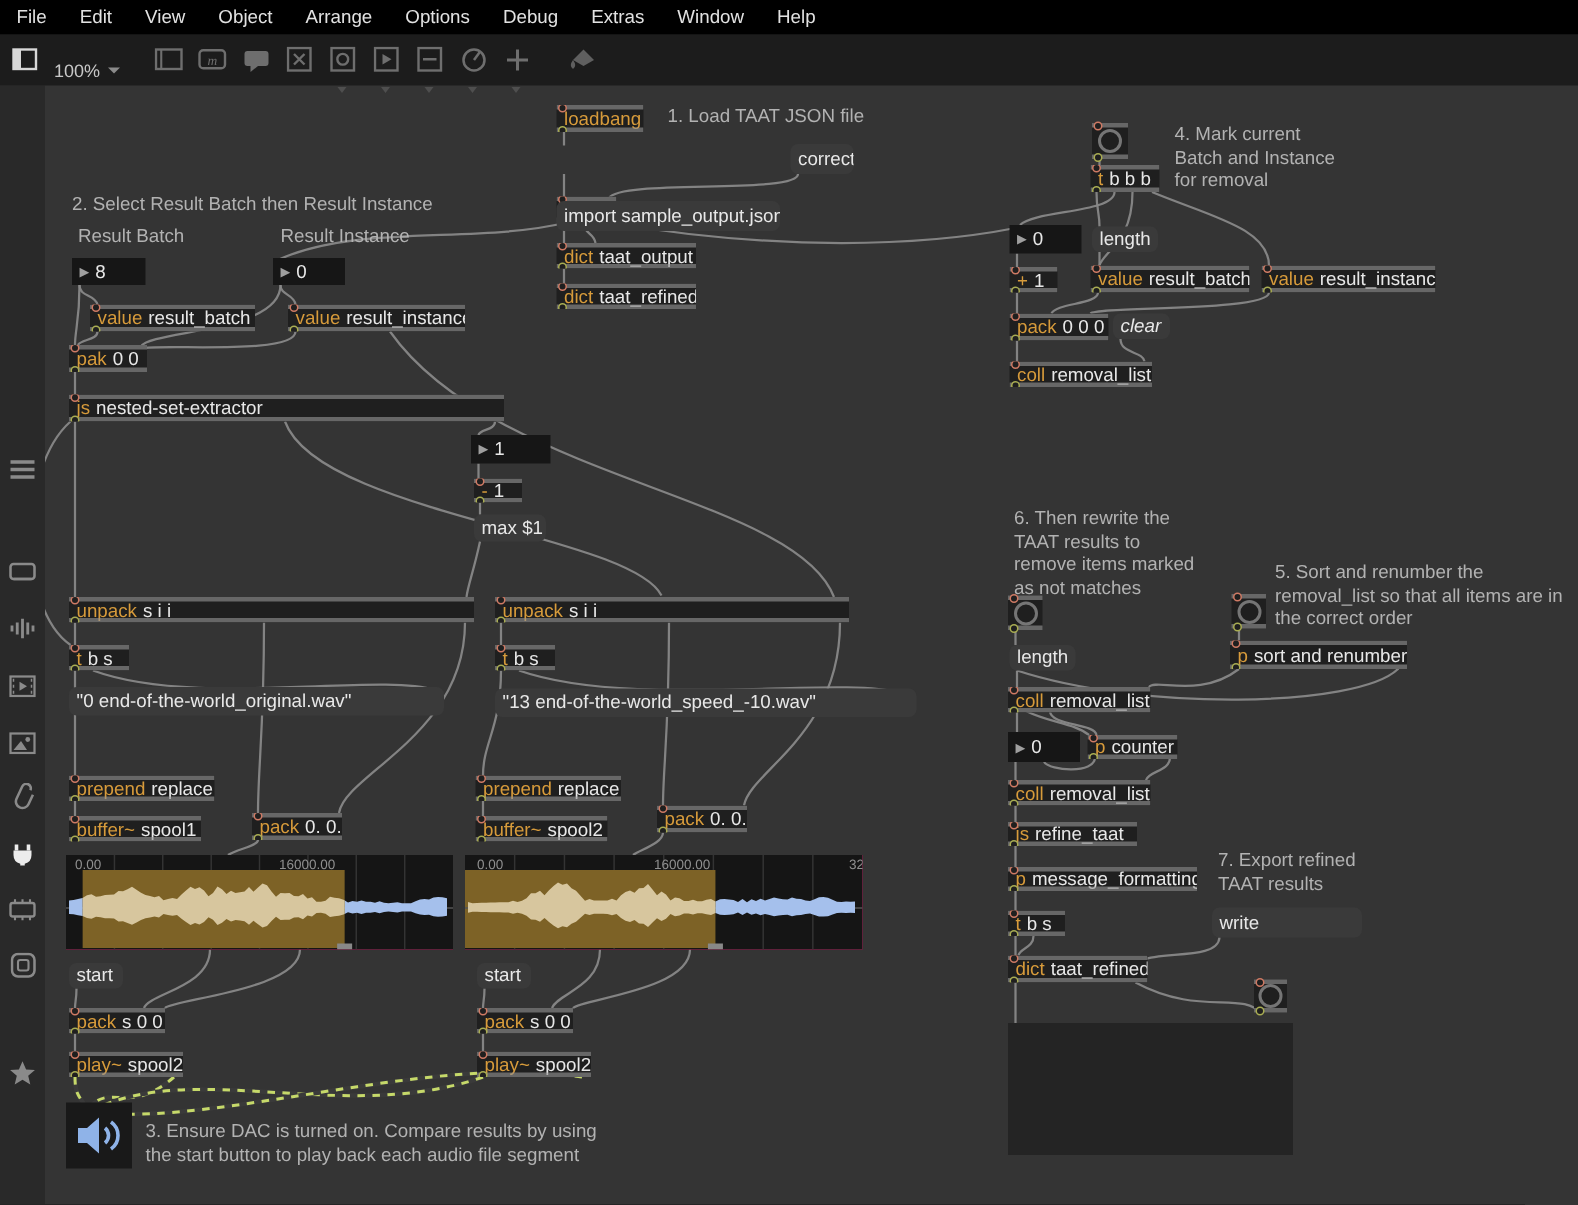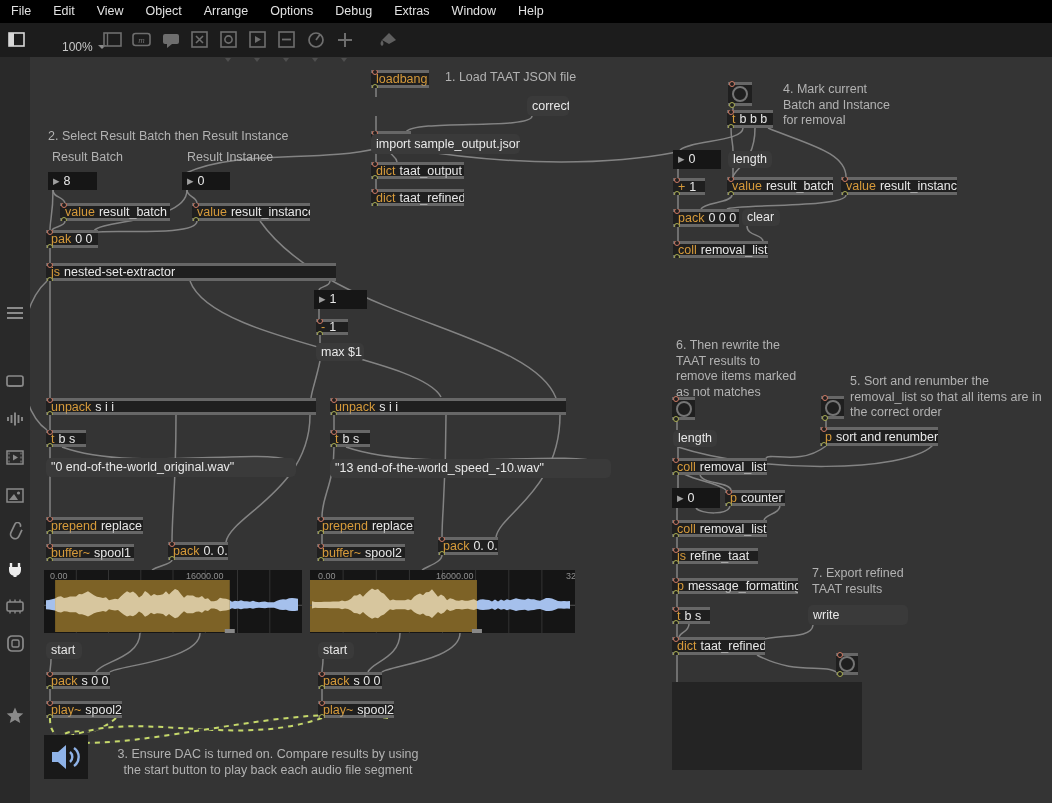--- a/index.html
+++ b/index.html
@@ -7,21 +7,21 @@
          font-family:"Liberation Sans",sans-serif;background:#343434;}
   
   #menubar{position:absolute;left:0;top:0;width:100%;height:23px;background:#000;
            display:flex;align-items:center;z-index:30;}
   .menu-item{color:#e2e2e2;font-size:12.5px;padding:0 11px;line-height:23px;cursor:default;}
   
   #toolbar{position:absolute;left:0;top:23px;width:100%;height:34px;background:#1c1c1c;z-index:29;}
   .tb-icon{position:absolute;top:6px;width:22px;height:22px;display:flex;align-items:center;justify-content:center;}
   .tb-caret{position:absolute;width:0;height:0;border-left:3.5px solid transparent;border-right:3.5px solid transparent;
             border-top:4px solid #4f4f4f;top:29px;}
-  #zoom-ctl{position:absolute;left:36px;top:0;height:48px;display:flex;align-items:center;color:#c8c8c8;font-size:12px;margin-left:26px;}
+  #zoom-ctl{position:absolute;left:36px;top:0;height:48px;display:flex;align-items:center;color:#c8c8c8;font-size:12px;}
   #zoom-ctl .car{width:0;height:0;border-left:4px solid transparent;border-right:4px solid transparent;
                  border-top:4.5px solid #8a8a8a;margin-left:5px;}
   
   #sidebar{position:absolute;left:0;top:57px;width:30px;height:746px;background:#292929;z-index:25;}
   .sb-icon{position:absolute;left:0;width:30px;height:26px;display:flex;align-items:center;justify-content:center;}
   
   #patch{position:absolute;left:0;top:0;width:1052px;height:803px;}
   .bx{position:absolute;box-sizing:border-box;font-size:12.5px;line-height:17px;color:#e8e8e8;
       white-space:nowrap;overflow:hidden;padding:0 5px;}
   .obj{background:#1f1f1f;line-height:inherit;display:flex;align-items:center;}
@@ -482,21 +482,21 @@
       </div>
       <div class="bx msg" style="left: 46px; top: 642px; width: 36px; height: 17px;">
         <span>start</span>
       </div>
       <div class="bx msg" style="left: 318px; top: 642px; width: 36px; height: 17px;">
         <span>start</span>
       </div>
       <div class="bx msg" style="left: 728px; top: 151px; width: 44px; height: 17px;">
         <span>length</span>
       </div>
-      <div class="bx msg" style="left: 742px; top: 209px; width: 38px; height: 17px;">
+      <div class="bx msg" style="left: 742px; top: 209px; width: 38px; height: 17px; font-style: italic;">
         <span>clear</span>
       </div>
       <div class="bx msg" style="left: 673px; top: 430px; width: 44px; height: 17px;">
         <span>length</span>
       </div>
       <div class="bx msg" style="left: 808px; top: 605px; width: 100px; height: 20px;">
         <span>write</span>
       </div>
       <div class="bx num" style="left: 48px; top: 172px; width: 49px; height: 18px;">
         <span class="tri">▶</span>
@@ -547,21 +547,21 @@
 for removal</div>
       <div class="cmt" style="left: 676px; top: 338px; width: 165px;">6. Then rewrite the
 TAAT results to
 remove items marked
 as not matches</div>
       <div class="cmt" style="left: 850px; top: 374px; width: 225px;">5. Sort and renumber the
 removal_list so that all items are in
 the correct order</div>
       <div class="cmt" style="left: 812px; top: 566px; width: 130px;">7. Export refined
 TAAT results</div>
-      <div class="cmt" style="left: 83px; top: 747px; width: 370px; text-align: center;">3. Ensure DAC is turned on. Compare results by using
+      <div class="cmt" style="left: 97px; top: 747px; width: 370px;">3. Ensure DAC is turned on. Compare results by using
 the start button to play back each audio file segment</div>
       <div class="wf" style="left: 44px; top: 570px; width: 258px; height: 63px;"><svg width="258" height="63">
           <rect width="258" height="63" fill="#151515"></rect>
           <line x1="32.3" y1="0" x2="32.3" y2="63" stroke="#333" stroke-width="1"></line>
           <line x1="64.5" y1="0" x2="64.5" y2="63" stroke="#333" stroke-width="1"></line>
           <line x1="96.8" y1="0" x2="96.8" y2="63" stroke="#333" stroke-width="1"></line>
           <line x1="129.0" y1="0" x2="129.0" y2="63" stroke="#333" stroke-width="1"></line>
           <line x1="161.3" y1="0" x2="161.3" y2="63" stroke="#333" stroke-width="1"></line>
           <line x1="193.5" y1="0" x2="193.5" y2="63" stroke="#333" stroke-width="1"></line>
           <line x1="225.8" y1="0" x2="225.8" y2="63" stroke="#333" stroke-width="1"></line>

